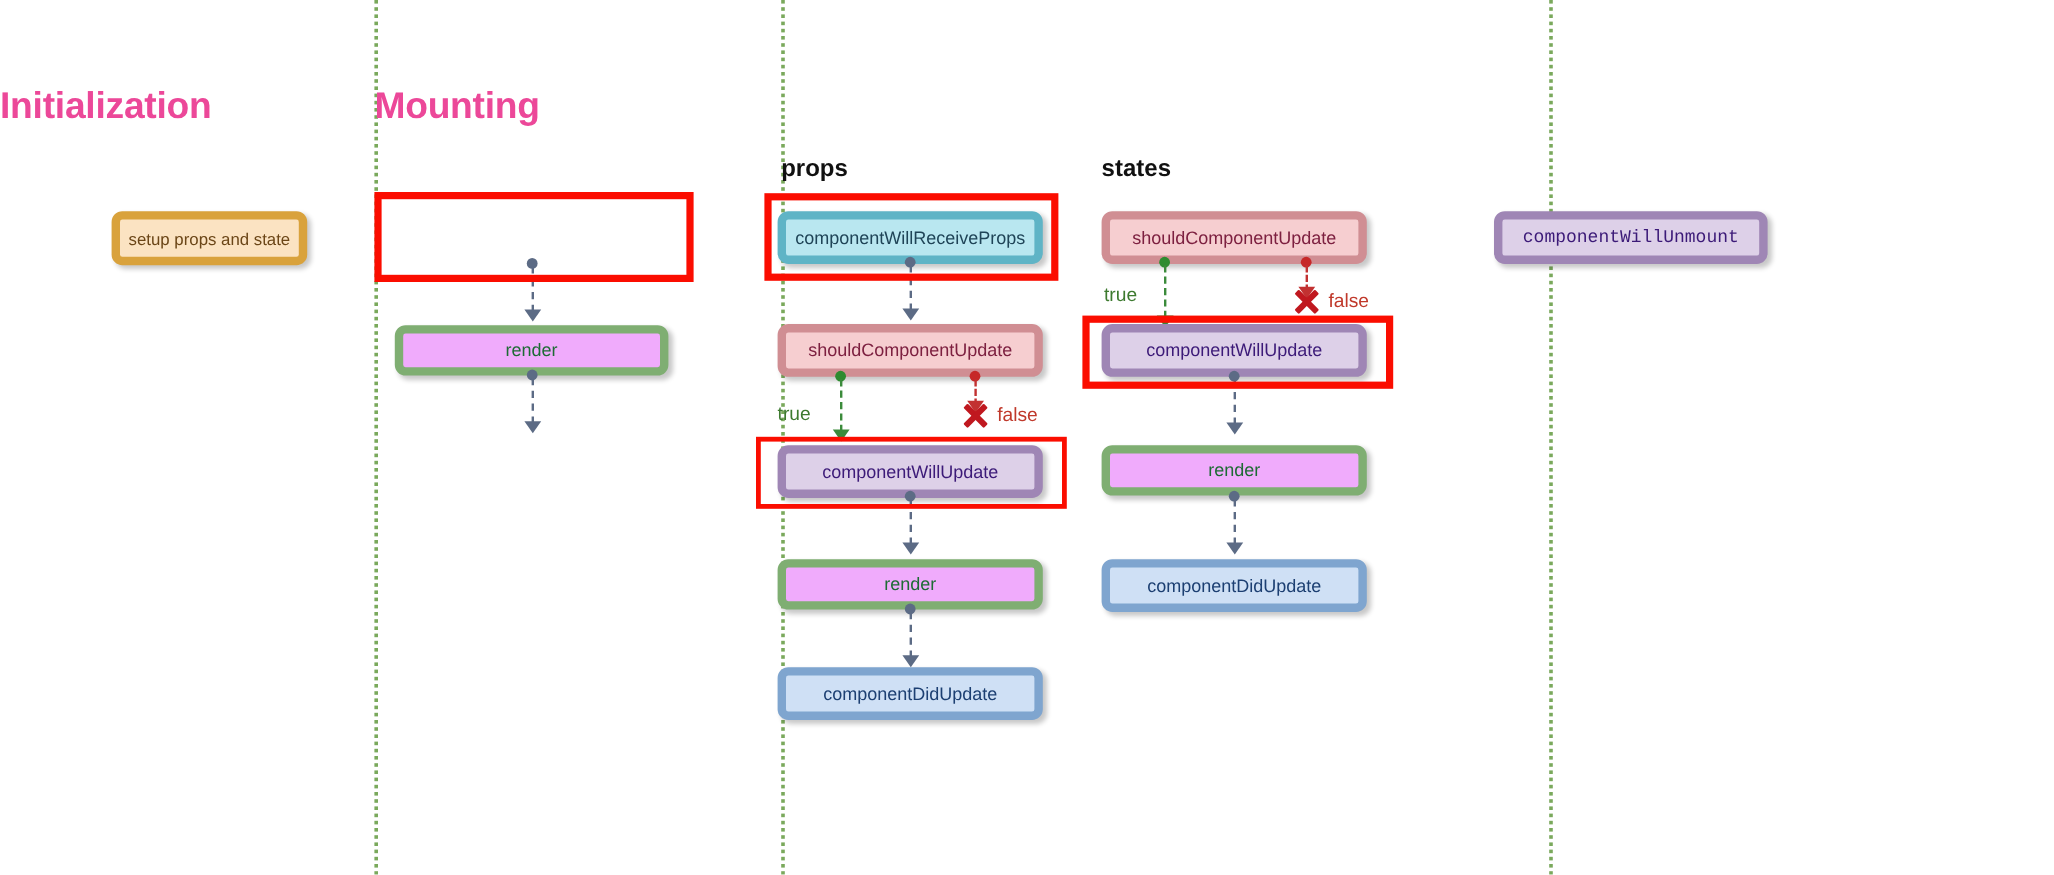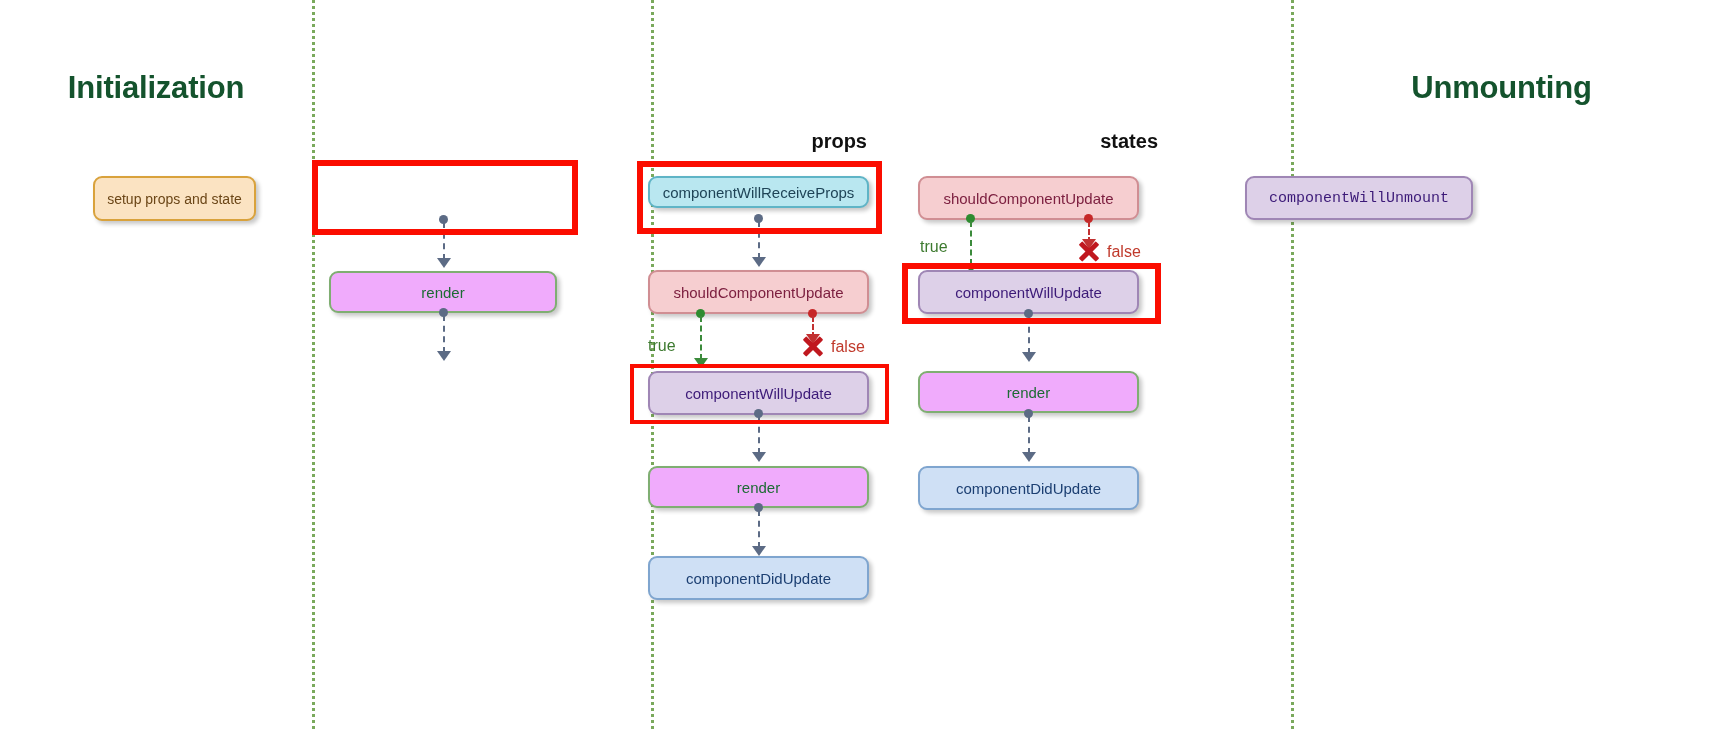--- a/index.html
+++ b/index.html
@@ -27,40 +27,39 @@
     width: 0;
     height: 729px;
     border-left: 3px dotted #7aa95c;
   }
 
   
   .phase-title {
     position: absolute;
     font-size: 31px;
     font-weight: bold;
-    color: #14532d;
-    text-align: center;
+    color: #ec4899;
     white-space: nowrap;
     letter-spacing: -0.2px;
   }
   .sub-title {
     position: absolute;
     font-size: 20px;
     font-weight: bold;
     color: #111111;
-    text-align: right;
+    text-align: left;
     white-space: nowrap;
   }
 
   
   .node {
     position: absolute;
     box-sizing: border-box;
     border-radius: 9px;
-    border: 2px solid #4d7c0f;
+    border: 7px solid #4d7c0f;
     display: flex;
     align-items: center;
     justify-content: center;
     font-size: 15px;
     white-space: nowrap;
     box-shadow: 3px 3px 4px rgba(0,0,0,0.22);
     text-align: center;
   }
   .node.purple {
     background: #ddd0e8;
@@ -164,38 +163,38 @@
 </head>
 <body>
 
 <div id="canvas">
 
   <div class="divider" style="left:312px;"></div>
   <div class="divider" style="left:651px;"></div>
   <div class="divider" style="left:1291px;"></div>
 
   <div class="phase-title" style="left:0px; top:70px; width:312px;">Initialization</div>
-  <div class="phase-title" style="left:1291px; top:70px; width:421px;">Unmounting</div>
+  <div class="phase-title" style="left:312px; top:70px; width:339px;">Mounting</div>
 
   <div class="sub-title" style="left:651px; top:130px; width:216px;">props</div>
   <div class="sub-title" style="left:918px; top:130px; width:240px;">states</div>
 
   <div class="node orange" style="left:93px; top:176px; width:163px; height:45px;">setup props and state</div>
 
   <div class="dot" style="left:439px; top:215px;"></div>
   <div class="conn" style="left:443px; top:222px; height:38px;"></div>
   <div class="arrow" style="left:437px; top:258px;"></div>
 
   <div class="node green" style="left:329px; top:271px; width:228px; height:42px;">render</div>
   <div class="dot" style="left:439px; top:308px;"></div>
   <div class="conn" style="left:443px; top:315px; height:38px;"></div>
   <div class="arrow" style="left:437px; top:351px;"></div>
 
 
-  <div class="node cyan" style="left:648px; top:176px; width:221px; height:32px;">componentWillReceiveProps</div>
+  <div class="node cyan" style="left:648px; top:176px; width:221px; height:44px;">componentWillReceiveProps</div>
   <div class="dot" style="left:754px; top:214px;"></div>
   <div class="conn" style="left:758px; top:221px; height:38px;"></div>
   <div class="arrow" style="left:752px; top:257px;"></div>
 
   <div class="node pink" style="left:648px; top:270px; width:221px; height:44px;">shouldComponentUpdate</div>
 
   <div class="dot green-dot" style="left:696px; top:309px;"></div>
   <div class="conn green-line" style="left:700px; top:316px; height:44px;"></div>
   <div class="arrow green-arrow" style="left:694px; top:358px;"></div>
   <div class="branch-label true-label" style="left:648px; top:337px;">true</div>

